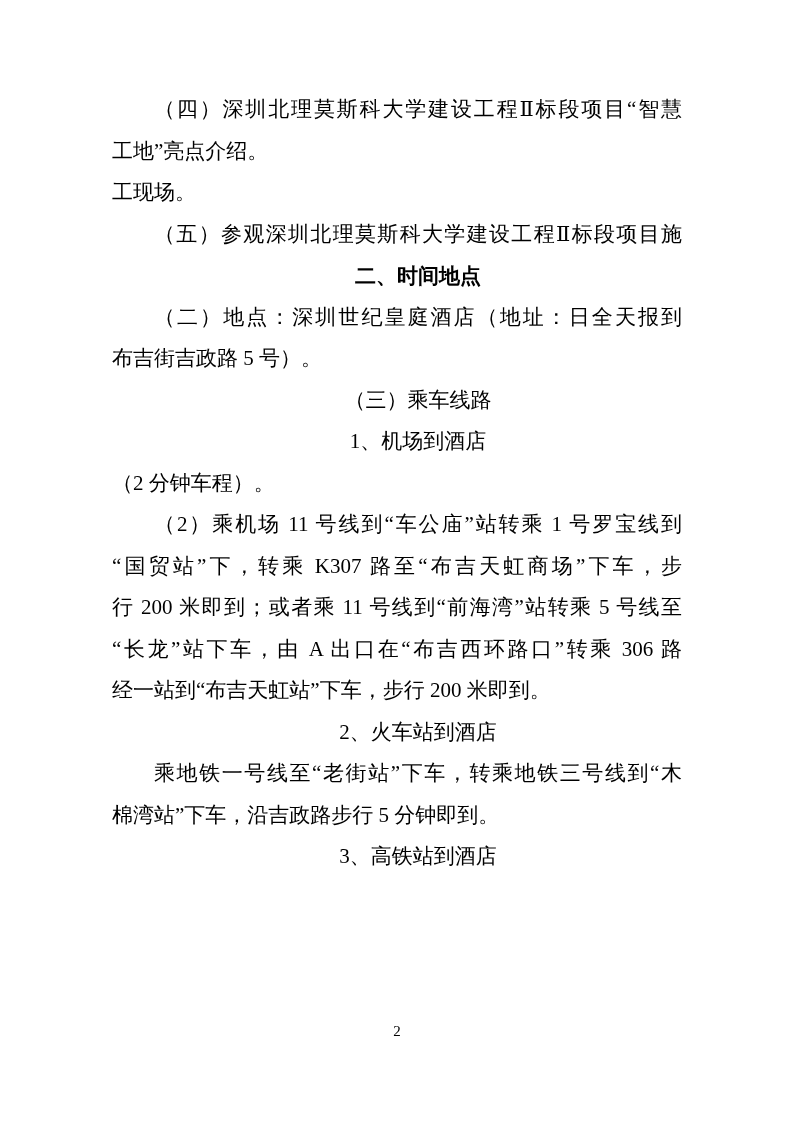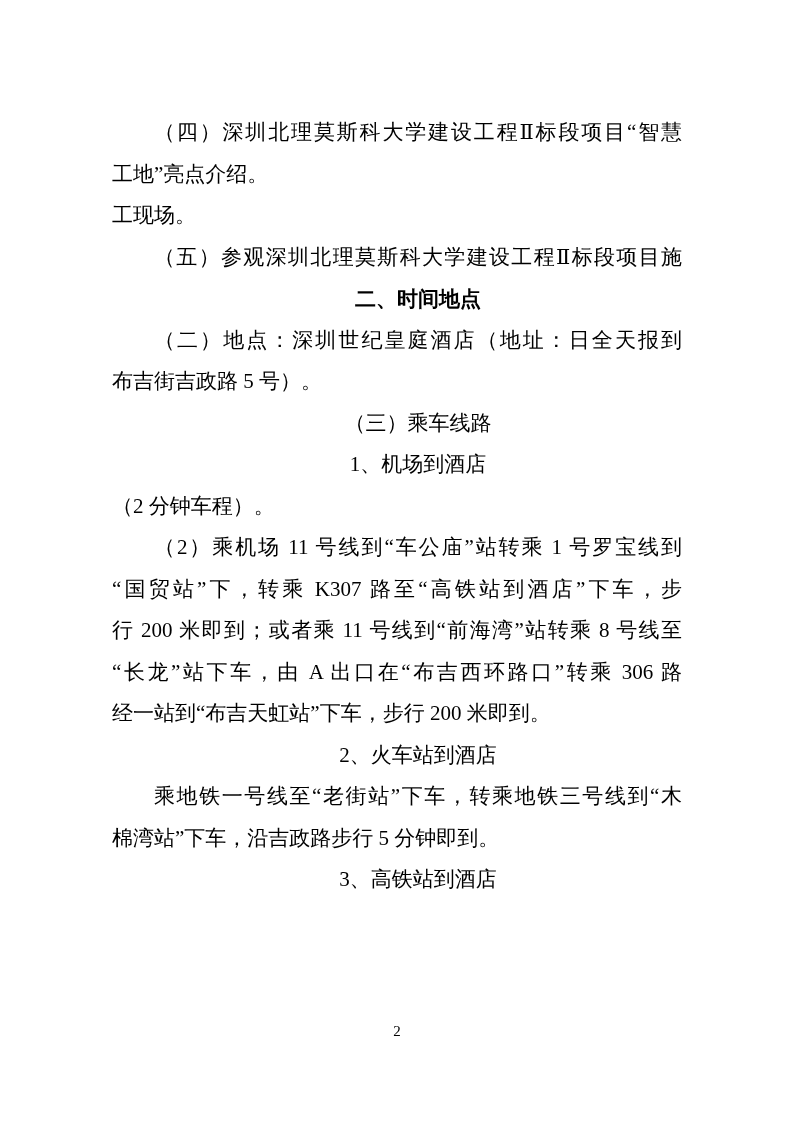--- a/index.html
+++ b/index.html
@@ -11,21 +11,21 @@
     position: relative;
     width: 794px;
     height: 1123px;
     background: #ffffff;
     overflow: hidden;
     color: #000000;
   }
   .content {
     position: absolute;
     left: 112px;
-    top: 112px;
+    top: 89px;
     width: 570px;
   }
   .para { margin: 0; padding: 0; }
   .line {
     height: 41.5px;
     line-height: 41.5px;
     font-size: 21px;
     font-family: "Liberation Serif", "DejaVu Serif", serif;
     color: #000000;
     white-space: nowrap;
@@ -88,22 +88,22 @@
     <div class="para">
       <div class="line first">1、机场到酒店</div>
     </div>
 
     <div class="para">
       <div class="line">（2 分钟车程）。</div>
     </div>
 
     <div class="para">
       <div class="line first fill">（2）乘机场 11 号线到“车公庙”站转乘 1 号罗宝线到</div>
-      <div class="line fill">“国贸站”下，转乘 K307 路至“高铁站到酒店”下车，步</div>
-      <div class="line fill">行 200 米即到；或者乘 11 号线到“前海湾”站转乘 8 号线至</div>
+      <div class="line fill">“国贸站”下，转乘 K307 路至“布吉天虹商场”下车，步</div>
+      <div class="line fill">行 200 米即到；或者乘 11 号线到“前海湾”站转乘 5 号线至</div>
       <div class="line fill">“长龙”站下车，由 A 出口在“布吉西环路口”转乘 306 路</div>
       <div class="line">经一站到“布吉天虹站”下车，步行 200 米即到。</div>
     </div>
 
     <div class="para">
       <div class="line first">2、火车站到酒店</div>
     </div>
 
     <div class="para">
       <div class="line first fill">乘地铁一号线至“老街站”下车，转乘地铁三号线到“木</div>

